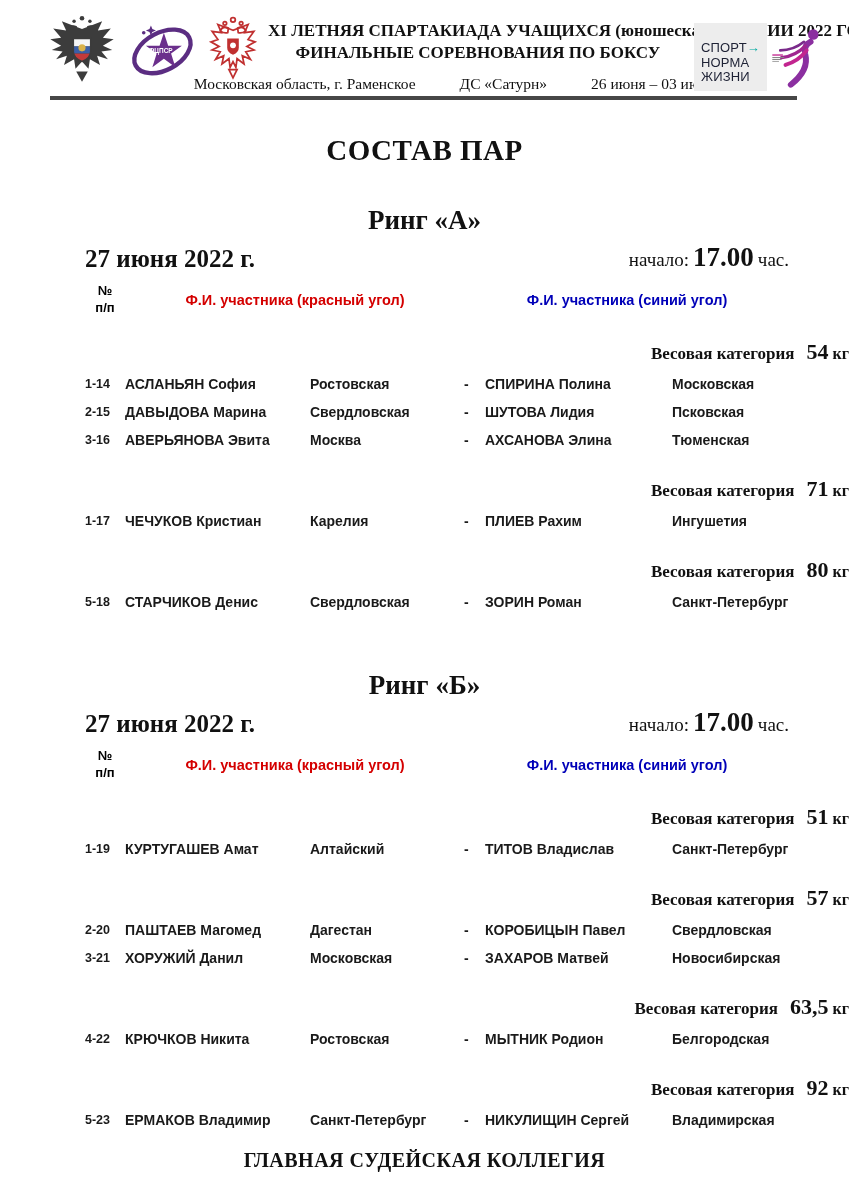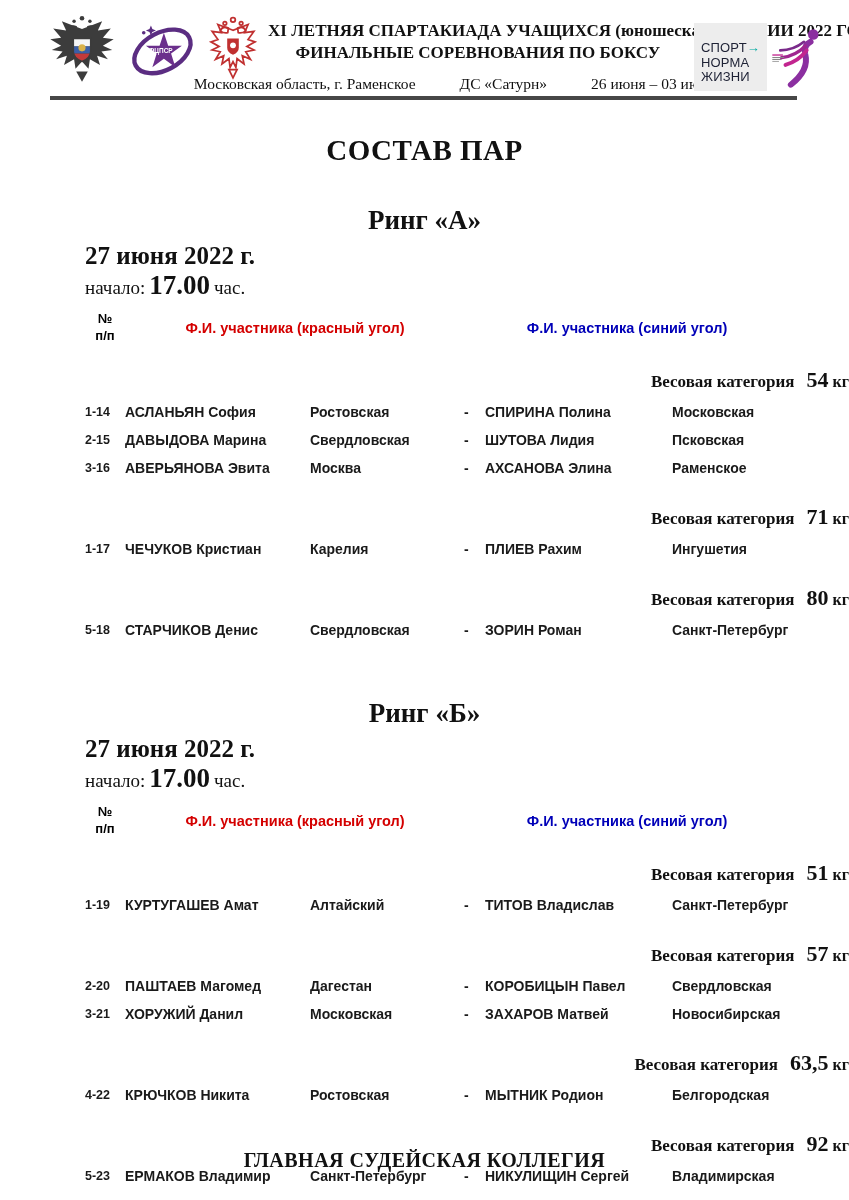--- a/index.html
+++ b/index.html
@@ -25,21 +25,21 @@
     font-size:13px; line-height:1.12; color:#1e2235; letter-spacing:0.2px;
   }
   .sport-norma .arrow { color:#00a9a0; }
   .rule { height:4px; background:#474747; margin:3px 52px 0 50px; }
 
   
   .doc-title { text-align:center; font-size:29px; font-weight:bold; letter-spacing:0.5px; margin-top:34px; }
   .ring-title { text-align:center; font-size:27px; font-weight:bold; margin-top:38px; }
   .ring-title.second { margin-top:54px; }
 
-  .date-line { display:flex; justify-content:space-between; align-items:flex-start; padding:0 60px 0 85px; margin-top:6px;flex-direction:column; }
+  .date-line { display:flex; justify-content:space-between; align-items:flex-end; padding:0 60px 0 85px; margin-top:6px; }
   .date-text { font-size:25px; font-weight:bold; }
   .start-group { font-size:19px; }
   .start-time { font-size:27px; font-weight:bold; padding:0 4px; }
 
   
   .thead {
     display:grid; grid-template-columns:40px 340px auto;
     padding:10px 60px 0 85px;
     font-family:"Liberation Sans", sans-serif; font-weight:bold;
   }
@@ -195,21 +195,21 @@
     <span class="c-dash">-</span>
     <span>ШУТОВА Лидия</span>
     <span>Псковская</span>
   </div>
   <div class="bout">
     <span class="c-num">3-16</span>
     <span>АВЕРЬЯНОВА Эвита</span>
     <span>Москва</span>
     <span class="c-dash">-</span>
     <span>АХСАНОВА Элина</span>
-    <span>Раменское</span>
+    <span>Тюменская</span>
   </div>
 
   <div class="cat-heading">
     <span>Весовая категория</span><span class="w-num">71</span><span class="w-unit">кг</span>
   </div>
   <div class="bout">
     <span class="c-num">1-17</span>
     <span>ЧЕЧУКОВ Кристиан</span>
     <span>Карелия</span>
     <span class="c-dash">-</span>

